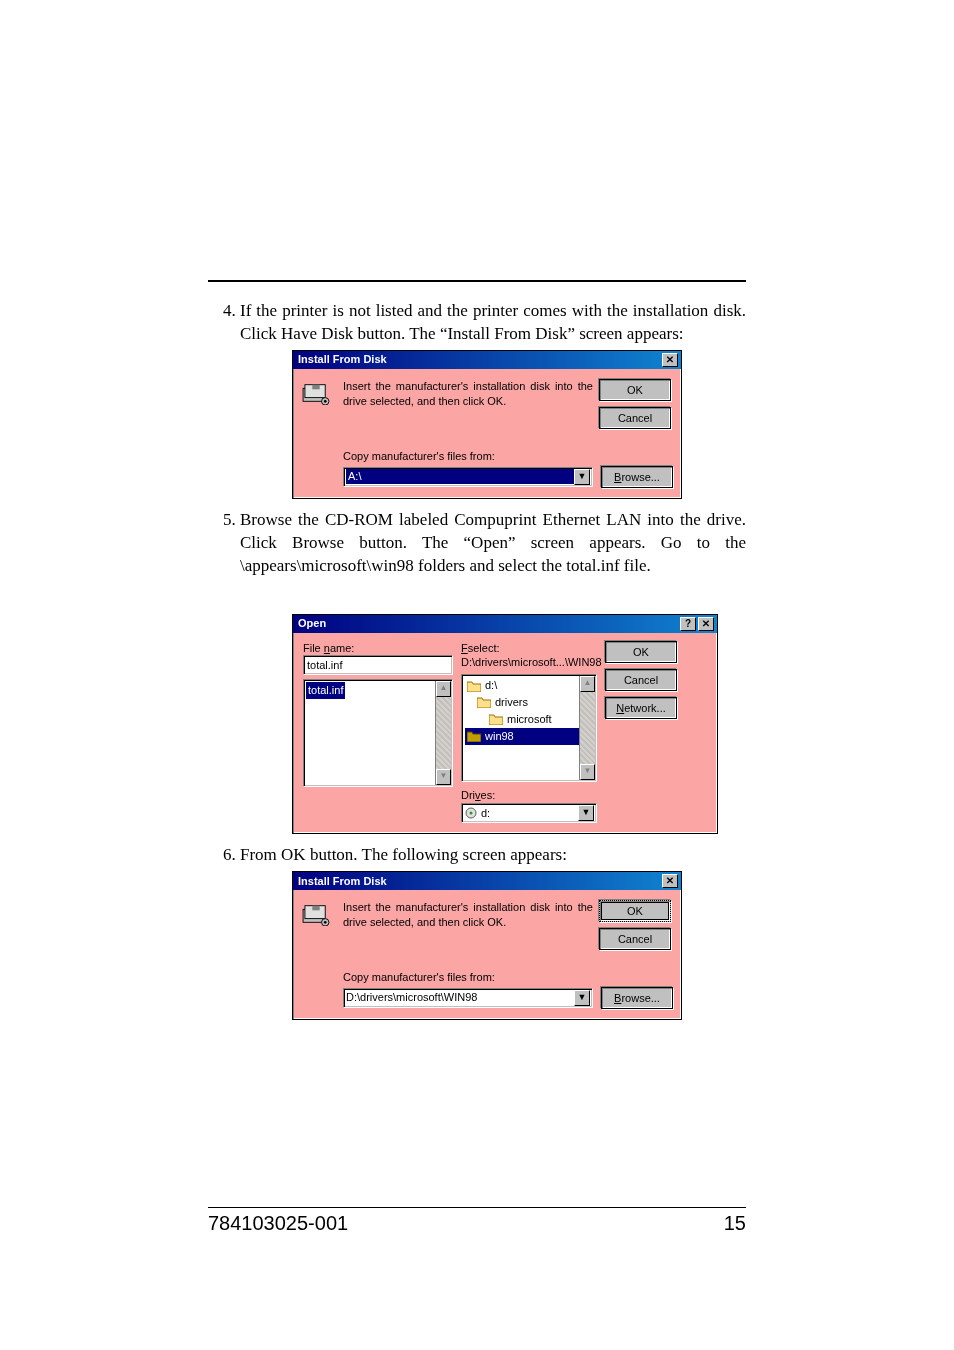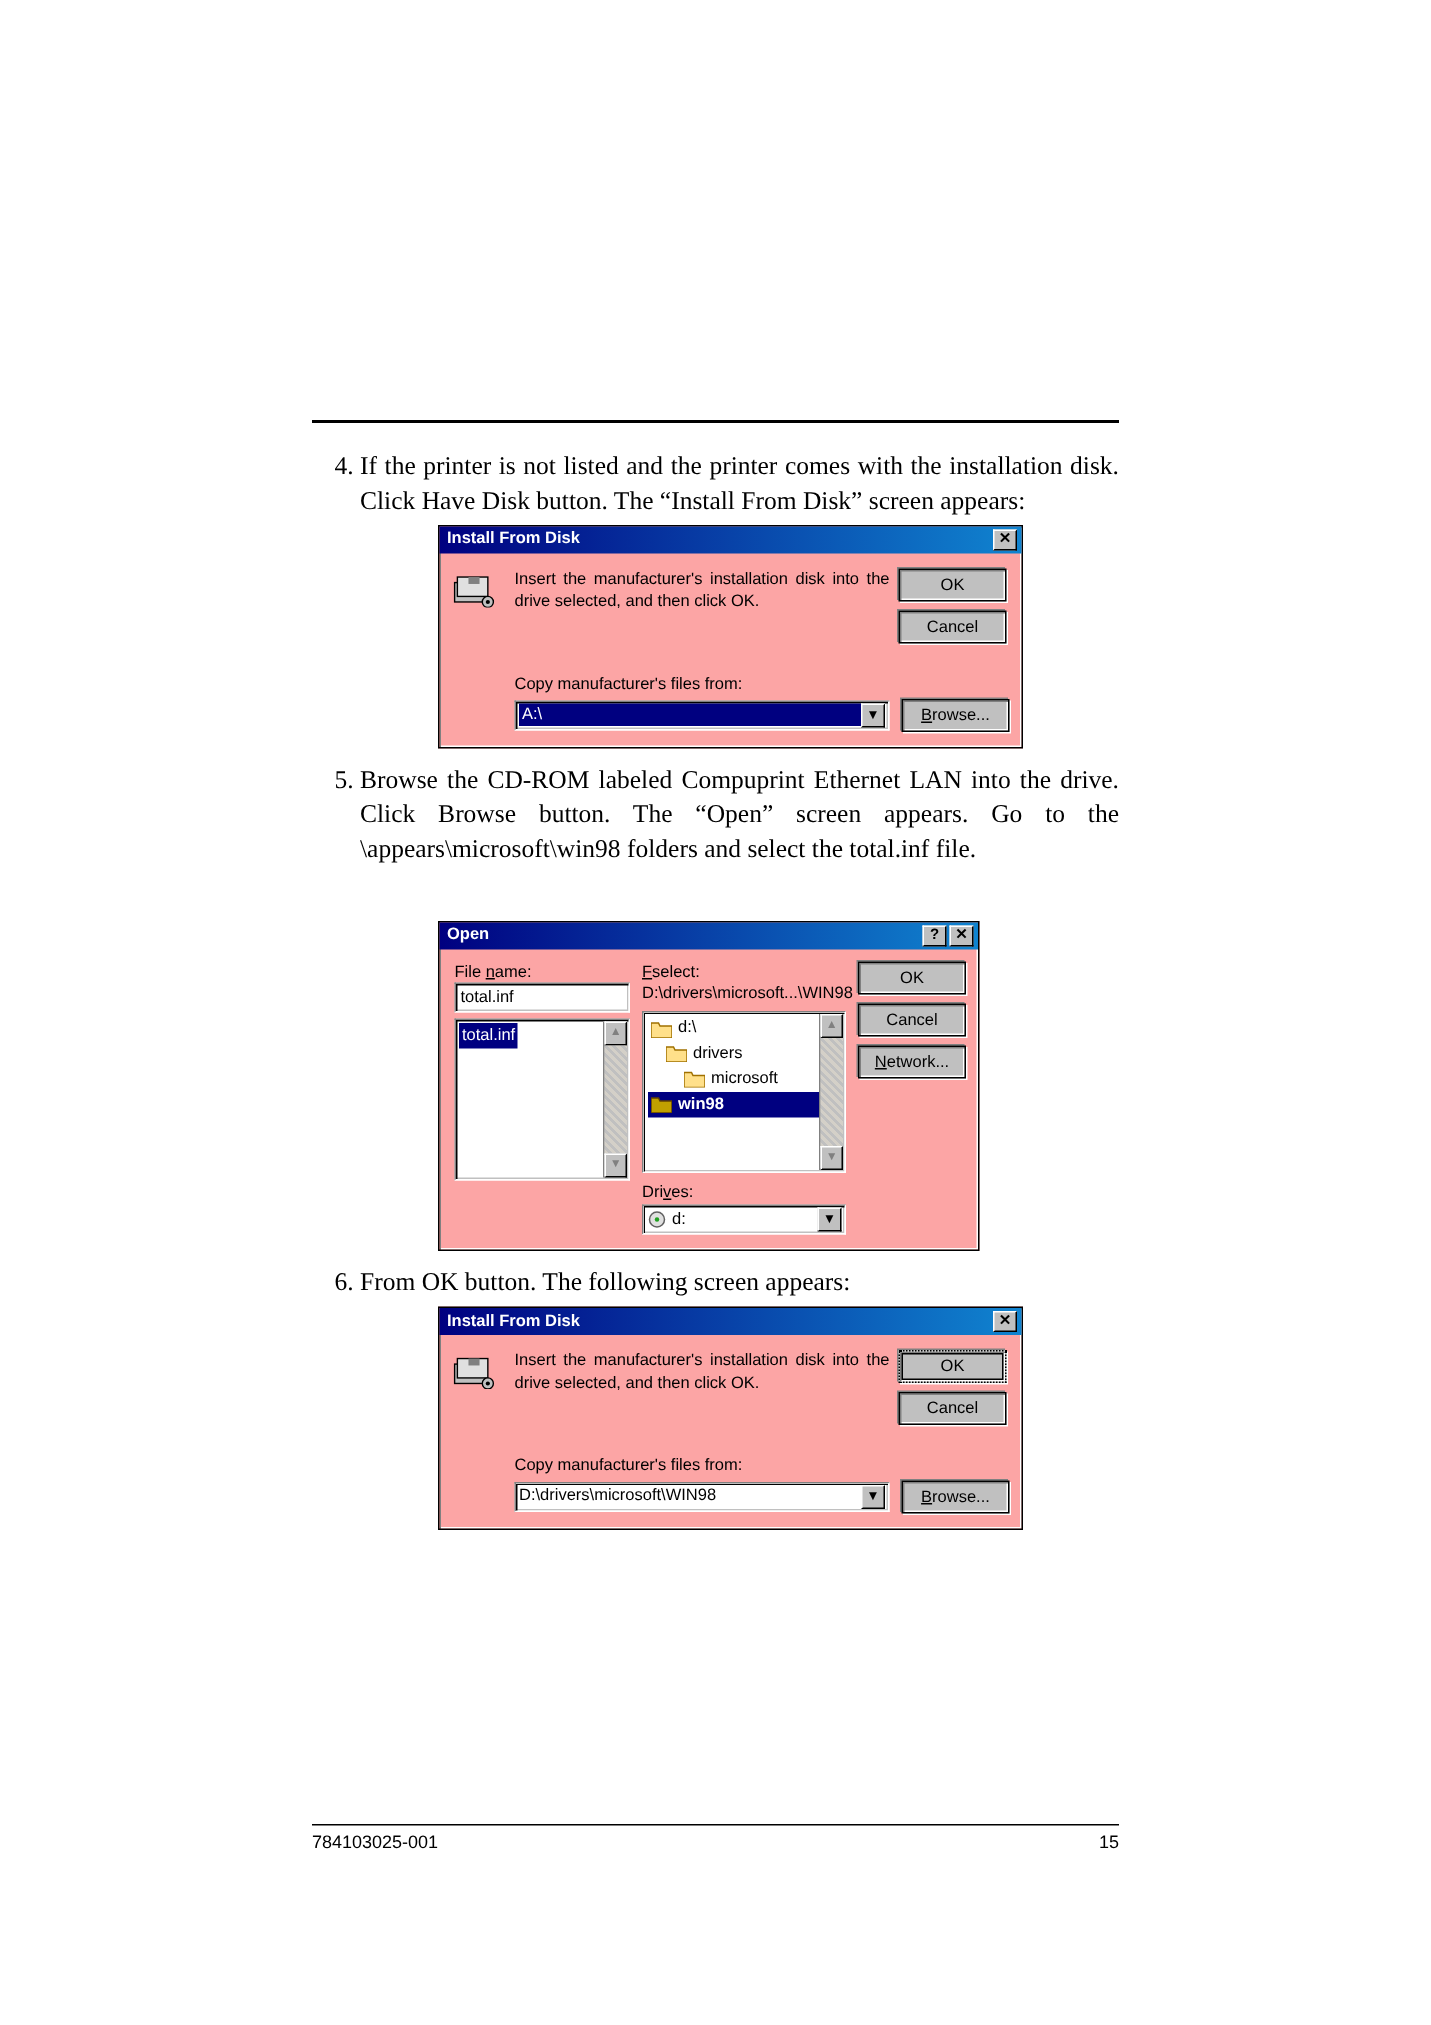--- a/index.html
+++ b/index.html
@@ -97,21 +97,21 @@
   .combo .combo-text { flex:1; font-size:11px;}
   .combo .dd-btn {
     width:16px;height:16px;background:#c0c0c0;
     border:1px solid #fff; border-right-color:#000;border-bottom-color:#000;
     text-align:center; line-height:12px; font-size:9px;
   }
   .spacer-right { width:8px;}
   .under { text-decoration: underline; }
 
   
-  .open-dlg { width:361px;margin-top:36px; }
+  .open-dlg { width:426px;margin-top:36px; }
   .open-body { padding:8px 8px 10px 10px; }
   .open-cols { display:flex; gap:8px;}
   .col-left { width:150px;}
   .col-mid { width:136px;}
   .col-right { width:76px;}
   .small-label { font-size:11px;}
   .text-input {
     width:100%; background:#fff; height:20px;
     border:1px solid #808080;
     border-right-color:#fff;border-bottom-color:#fff;
@@ -133,27 +133,27 @@
   }
   .scroll .sbtn { height:16px; background:#c0c0c0; border:1px solid #fff;
     border-right-color:#000;border-bottom-color:#000; font-size:8px;text-align:center;line-height:12px;color:#808080;}
   .scroll .strack{flex:1;background:repeating-linear-gradient(45deg,#d4d0c8,#d4d0c8 2px,#c0c0c0 2px,#c0c0c0 4px);}
   .sel-item {
     background:#000080; color:#fff; padding:1px 2px; display:inline-block; font-size:11px;
   }
   .folder-item { display:flex; align-items:center; gap:4px; padding:1px 2px; font-size:11px;}
   .folder-item.sel { background:#000080; color:#fff;}
   .folder-ico { width:14px;height:12px; }
-  .indent-1{padding-left:12px;} .indent-2{padding-left:24px;} .indent-3{font-weight:bold;}
+  .indent-1{padding-left:12px;} .indent-2{padding-left:24px;} .indent-3{}
 
   .footer {
     position:absolute; left:208px; right:208px; bottom:115px;
   }
   .rule-bot { border-top:1px solid #000; margin-bottom:4px;}
-  .foot-row { display:flex; font-size:12px; font-family:Arial,Helvetica,sans-serif;}
+  .foot-row { display:flex; font-size:20px; font-family:Arial,Helvetica,sans-serif;}
   .foot-row .fl{flex:1;} .foot-row .fr{}
 </style>
 </head>
 <body>
 
 <div class="page">
   <div class="rule-top"></div>
 
   <ol class="steps" start="4">
 

